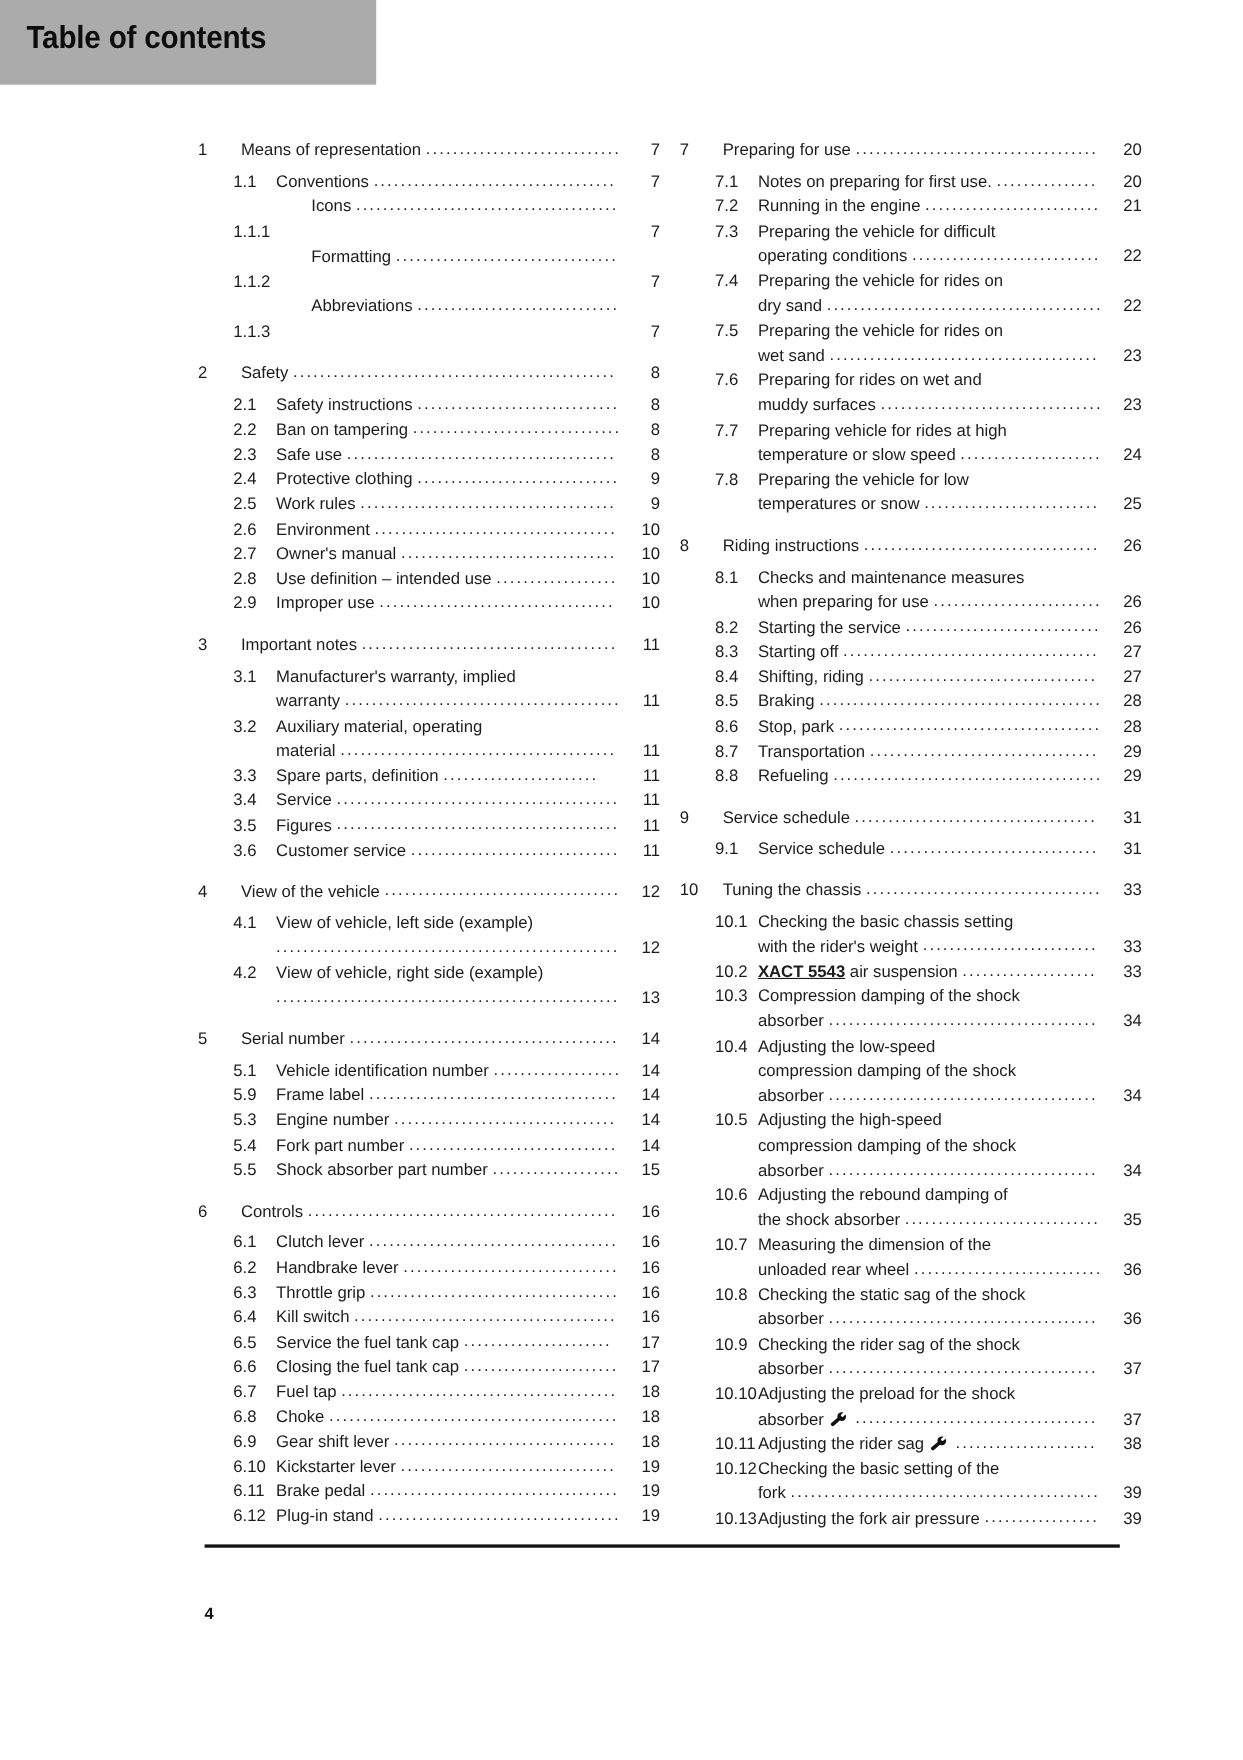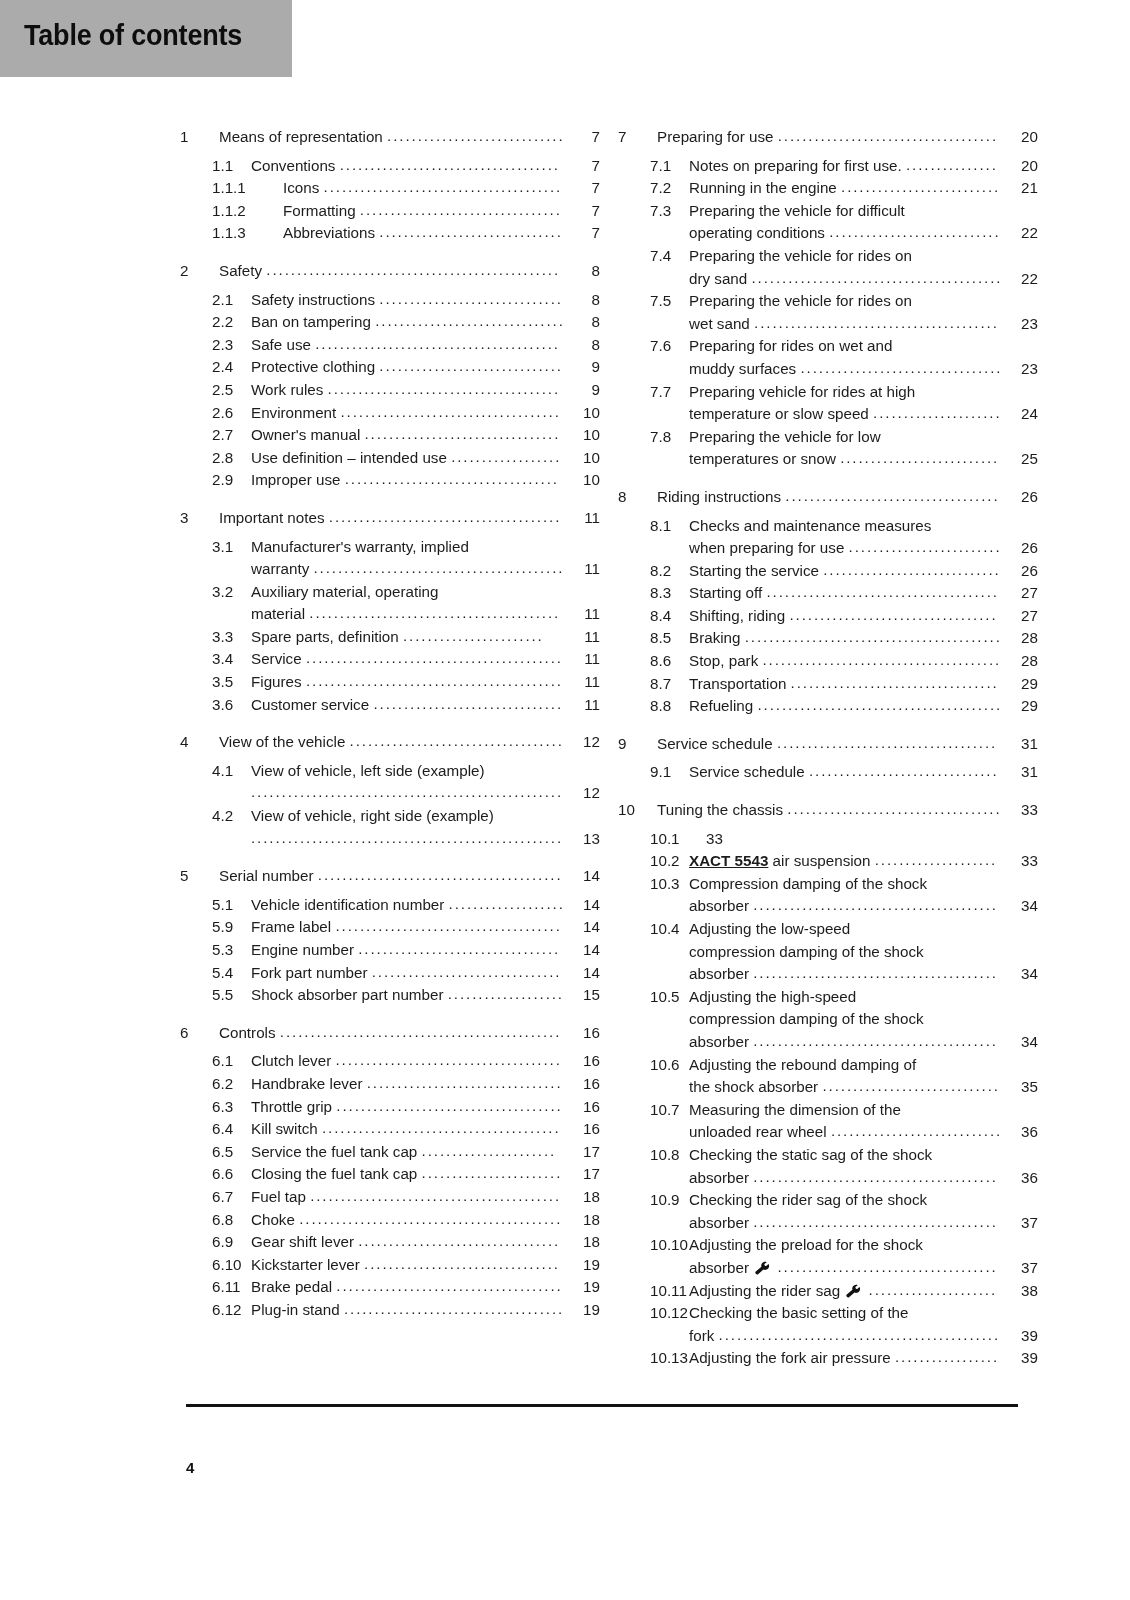--- a/index.html
+++ b/index.html
@@ -15,21 +15,21 @@
     font-family: "Liberation Sans", sans-serif;
     color: #1a1a1a;
     overflow: hidden;
   }
 
   
   .header-banner {
     position: absolute;
     left: 0;
     top: 0;
-    width: 292px;
+    width: 342px;
     height: 77px;
     background: #ababab;
   }
   .header-title {
     position: absolute;
     left: 24px;
     top: 19px;
     font-size: 29px;
     font-weight: bold;
     letter-spacing: -0.2px;
@@ -72,21 +72,21 @@
   .entry.level2 { margin-top: 0; }
   .entry.level3 { margin-top: 0; }
 
   .num {
     flex: 0 0 auto;
     text-align: left;
     white-space: nowrap;
   }
   .level1 .num { width: 39px; }
   .level2 .num { width: 39px; margin-left: 32px; }
-  .level3 .num { width: 71px; margin-left: 32px; }
+  .level3 .num { width: 71px; margin-left: 32px; margin-top: 23px; }
 
   .title-wrap {
     flex: 1 1 auto;
     min-width: 0;
     position: relative;
   }
   .leaderline {
     display: block;
   }
   .ttext {
@@ -613,20 +613,24 @@
       </div>
       <div class="entry level1">
         <span class="num">10</span>
         <span class="title-wrap">
           <span class="leaderline"><span class="ttext">Tuning the chassis</span> <span class="dots">...................................</span></span>
         </span>
         <span class="pg">33</span>
       </div>
       <div class="entry level2 multiline">
         <span class="num">10.1</span>
+        <span class="title-wrap">
+          <span class="leaderline"><span class="ttext">Checking the basic chassis setting</span>&nbsp;</span>
+          <span class="leaderline"><span class="ttext">with the rider's weight</span> <span class="dots">..........................</span></span>
+        </span>
         <span class="pg">33</span>
       </div>
       <div class="entry level2">
         <span class="num">10.2</span>
         <span class="title-wrap">
           <span class="leaderline"><span class="ttext"><span class="bold">XACT 5543</span> air suspension</span> <span class="dots">....................</span></span>
         </span>
         <span class="pg">33</span>
       </div>
       <div class="entry level2 multiline">

